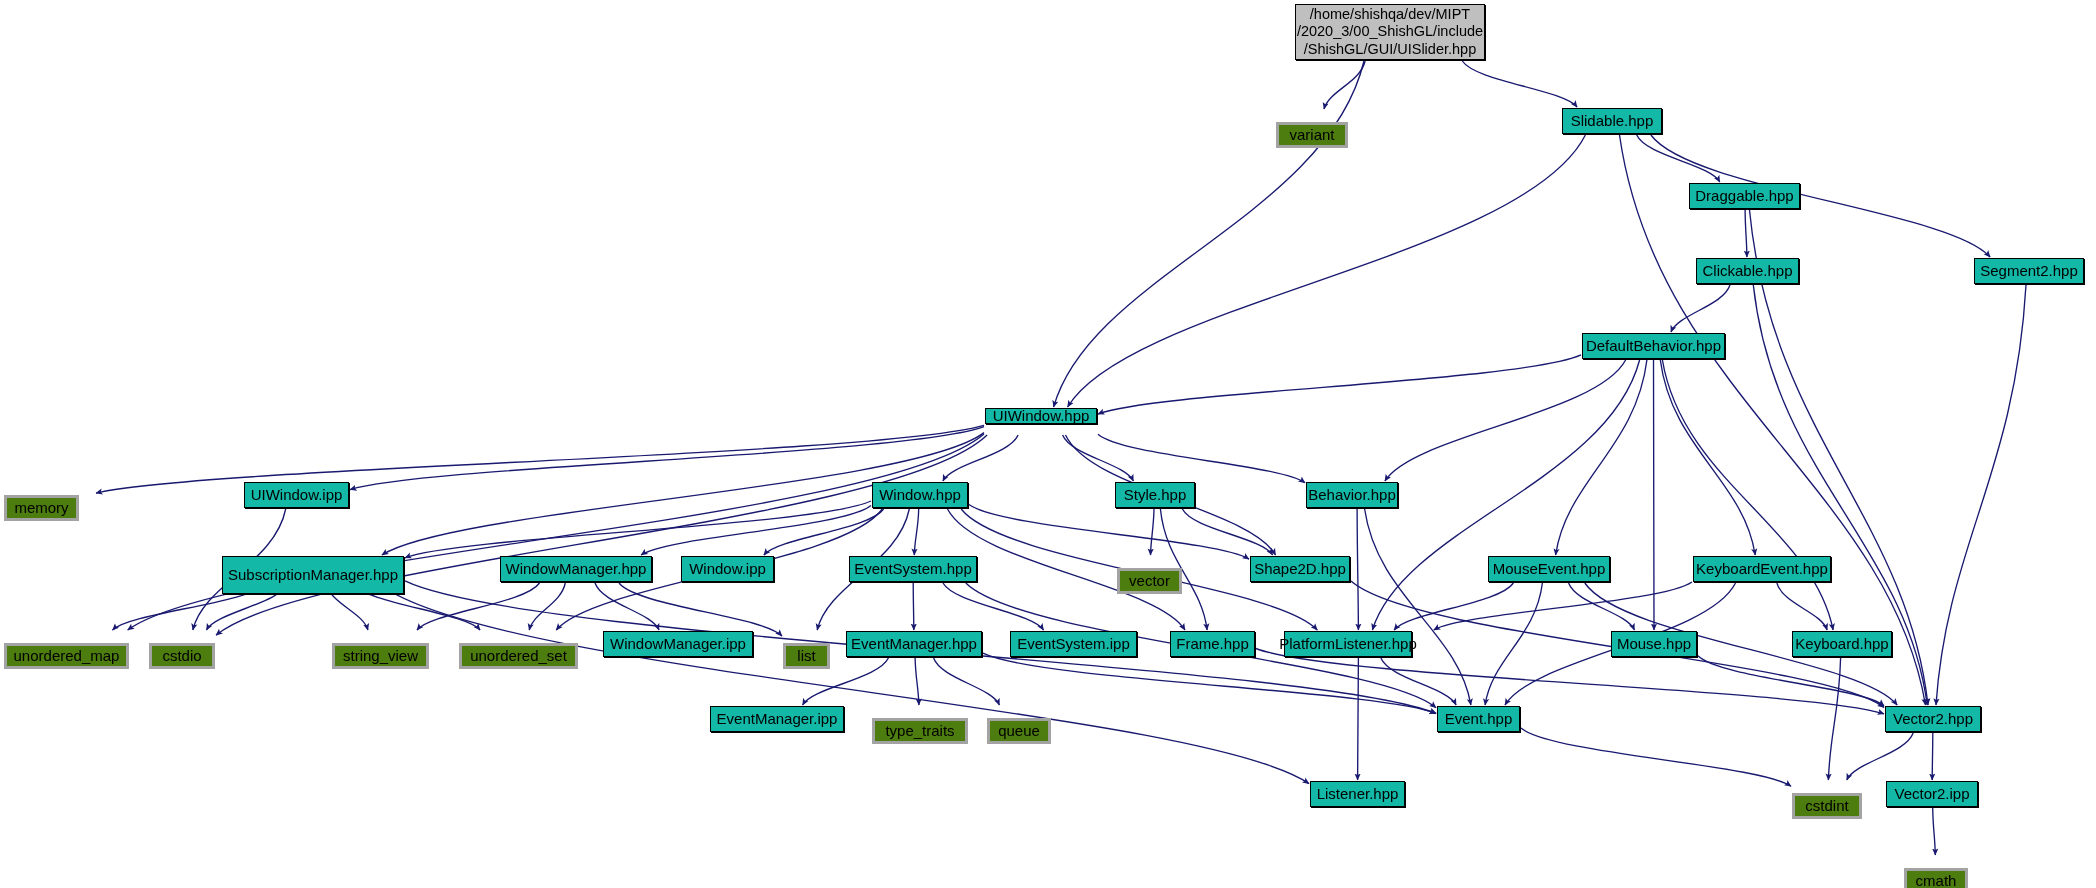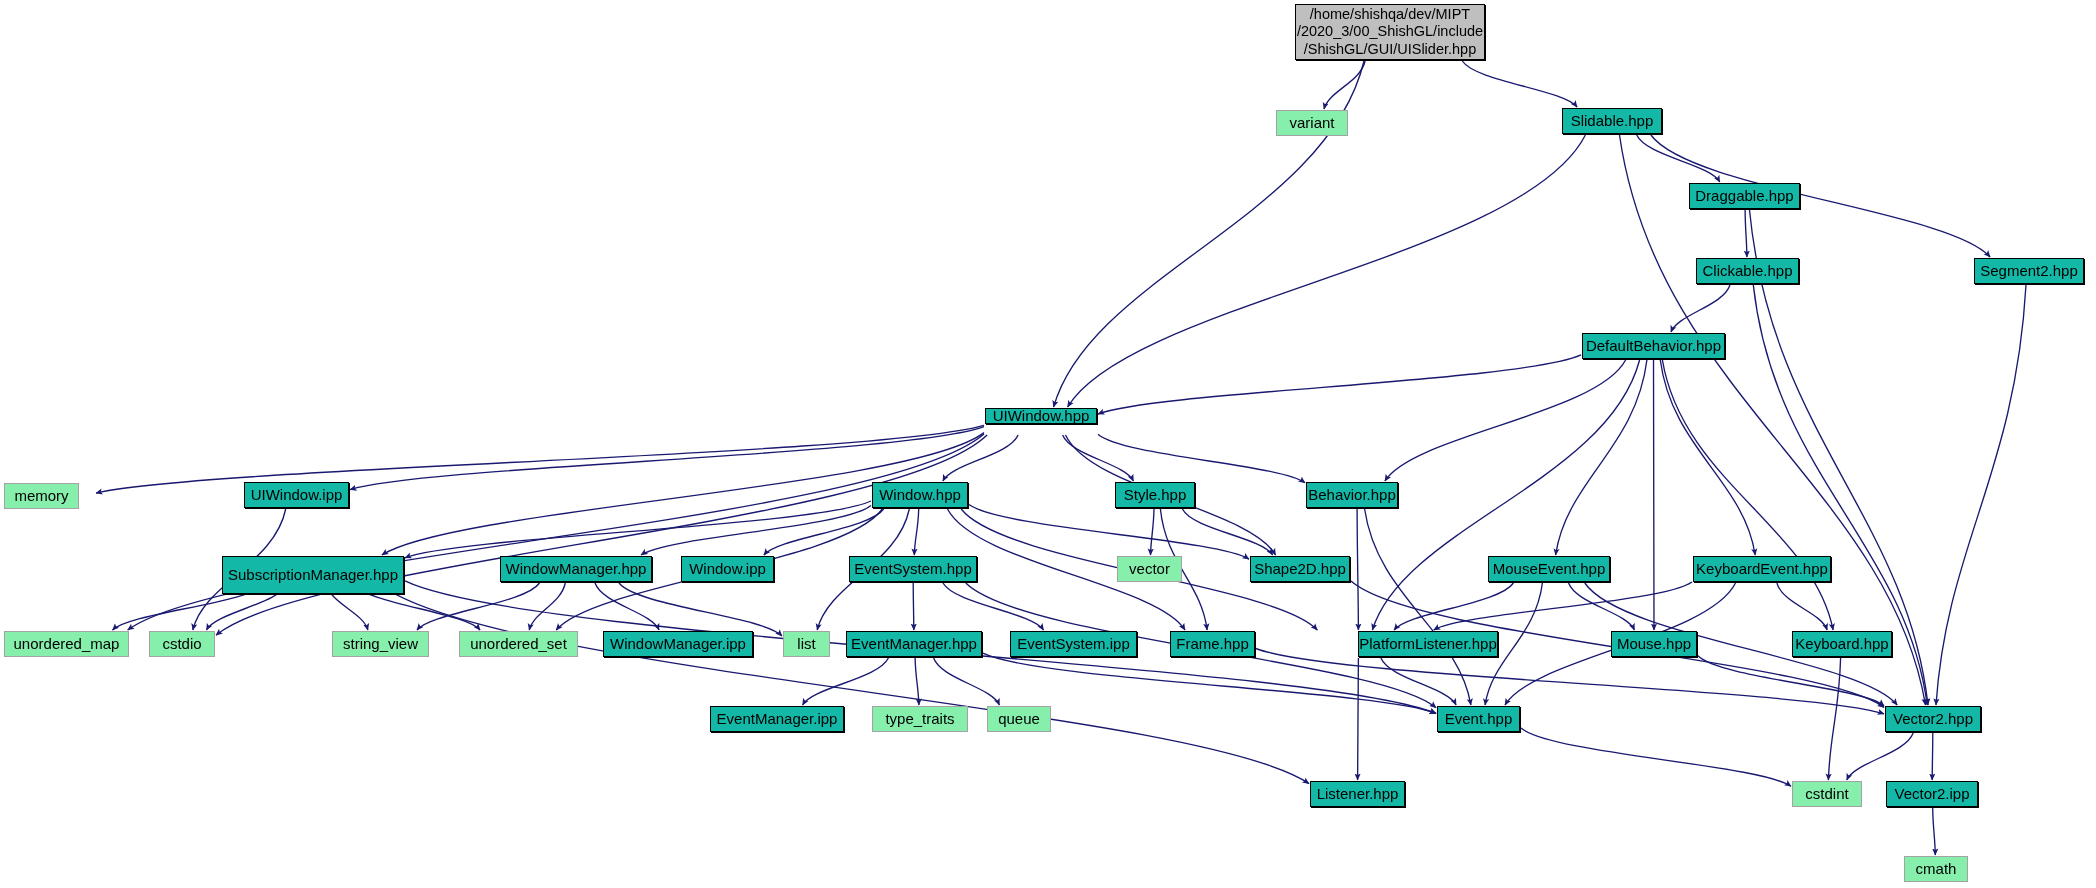--- a/index.html
+++ b/index.html
@@ -33,22 +33,23 @@
     justify-content: center;
     text-align: center;
     white-space: pre;
     line-height: 1.18;
     font-size: 15px;
     color: #000000;
     background: #14b8a6;
     border: 1px solid #000000;
   }
   .node.sys {
-    border: 1px solid #a3a3a3;
-    background: #86efac;
+    border: 3px solid #a3a3a3;
+    background: #4d7c0f;
+    margin-top: 12px;
   }
   .node.hdr {
     border: 1px solid #000000;
     box-shadow: 1px 1px 0 0 #000000;
   }
   .node.root {
     background: #bfbfbf;
     border: 1px solid #000000;
     box-shadow: 1px 1px 0 0 #000000;
     font-size: 14.5px;
@@ -170,21 +171,21 @@
       <div class="node hdr" style="left: 1693px; top: 556px; width: 138px; height: 26px;">KeyboardEvent.hpp</div>
       <div class="node sys" style="left: 4px; top: 631px; width: 125px; height: 26px;">unordered_map</div>
       <div class="node sys" style="left: 149px; top: 631px; width: 66px; height: 26px;">cstdio</div>
       <div class="node sys" style="left: 332px; top: 631px; width: 97px; height: 26px;">string_view</div>
       <div class="node sys" style="left: 459px; top: 631px; width: 119px; height: 26px;">unordered_set</div>
       <div class="node hdr" style="left: 603px; top: 631px; width: 150px; height: 26px;">WindowManager.ipp</div>
       <div class="node sys" style="left: 783px; top: 631px; width: 47px; height: 26px;">list</div>
       <div class="node hdr" style="left: 846px; top: 631px; width: 136px; height: 26px;">EventManager.hpp</div>
       <div class="node hdr" style="left: 1010px; top: 631px; width: 127px; height: 26px;">EventSystem.ipp</div>
       <div class="node hdr" style="left: 1170px; top: 631px; width: 85px; height: 26px;">Frame.hpp</div>
-      <div class="node hdr" style="left: 1358px; top: 631px; width: 140px; height: 26px;">PlatformListener.hpp</div>
+      <div class="node hdr" style="left: 1284px; top: 631px; width: 128px; height: 26px;">PlatformListener.hpp</div>
       <div class="node hdr" style="left: 1611px; top: 631px; width: 86px; height: 26px;">Mouse.hpp</div>
       <div class="node hdr" style="left: 1792px; top: 631px; width: 100px; height: 26px;">Keyboard.hpp</div>
       <div class="node hdr" style="left: 710px; top: 706px; width: 134px; height: 26px;">EventManager.ipp</div>
       <div class="node sys" style="left: 872px; top: 706px; width: 96px; height: 26px;">type_traits</div>
       <div class="node sys" style="left: 987px; top: 706px; width: 64px; height: 26px;">queue</div>
       <div class="node hdr" style="left: 1437px; top: 706px; width: 83px; height: 26px;">Event.hpp</div>
       <div class="node hdr" style="left: 1885px; top: 706px; width: 96px; height: 26px;">Vector2.hpp</div>
       <div class="node hdr" style="left: 1310px; top: 781px; width: 95px; height: 26px;">Listener.hpp</div>
       <div class="node sys" style="left: 1792px; top: 781px; width: 70px; height: 26px;">cstdint</div>
       <div class="node hdr" style="left: 1886px; top: 781px; width: 92px; height: 26px;">Vector2.ipp</div>

